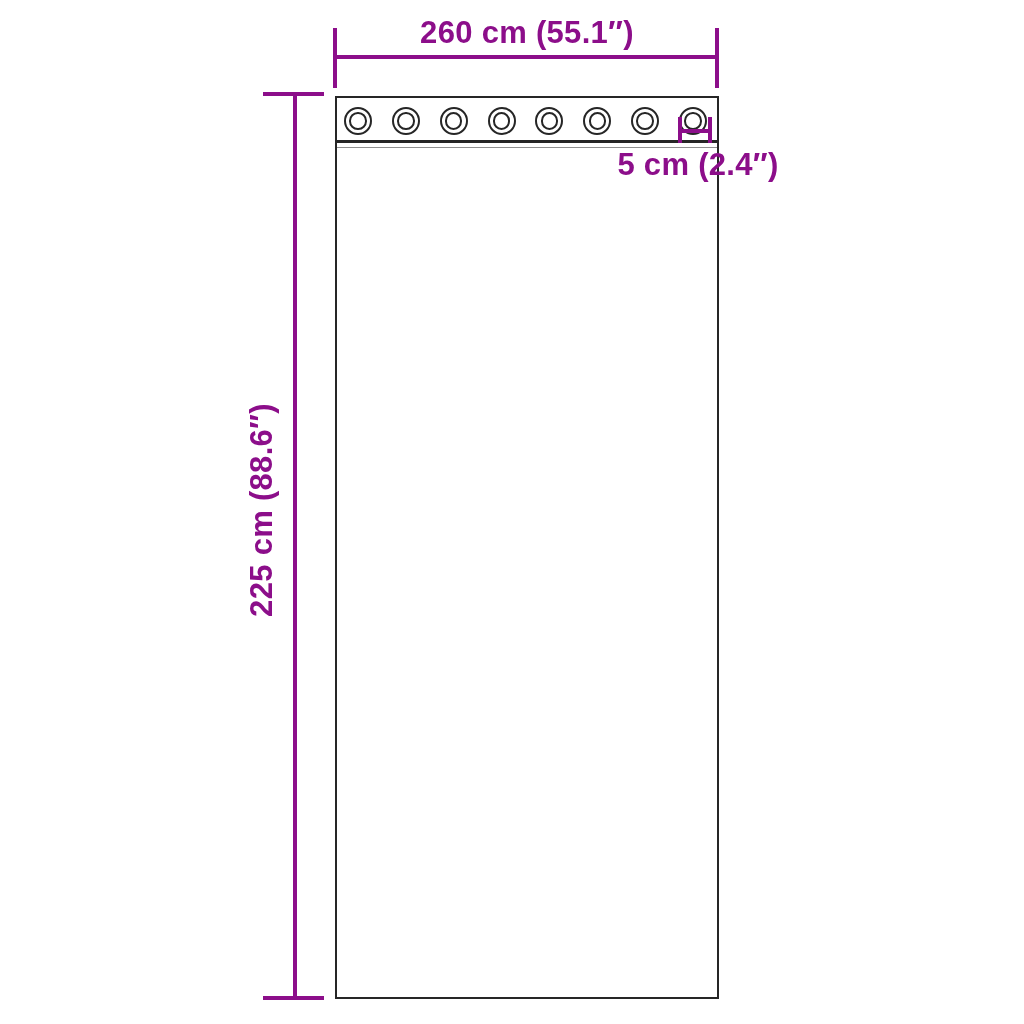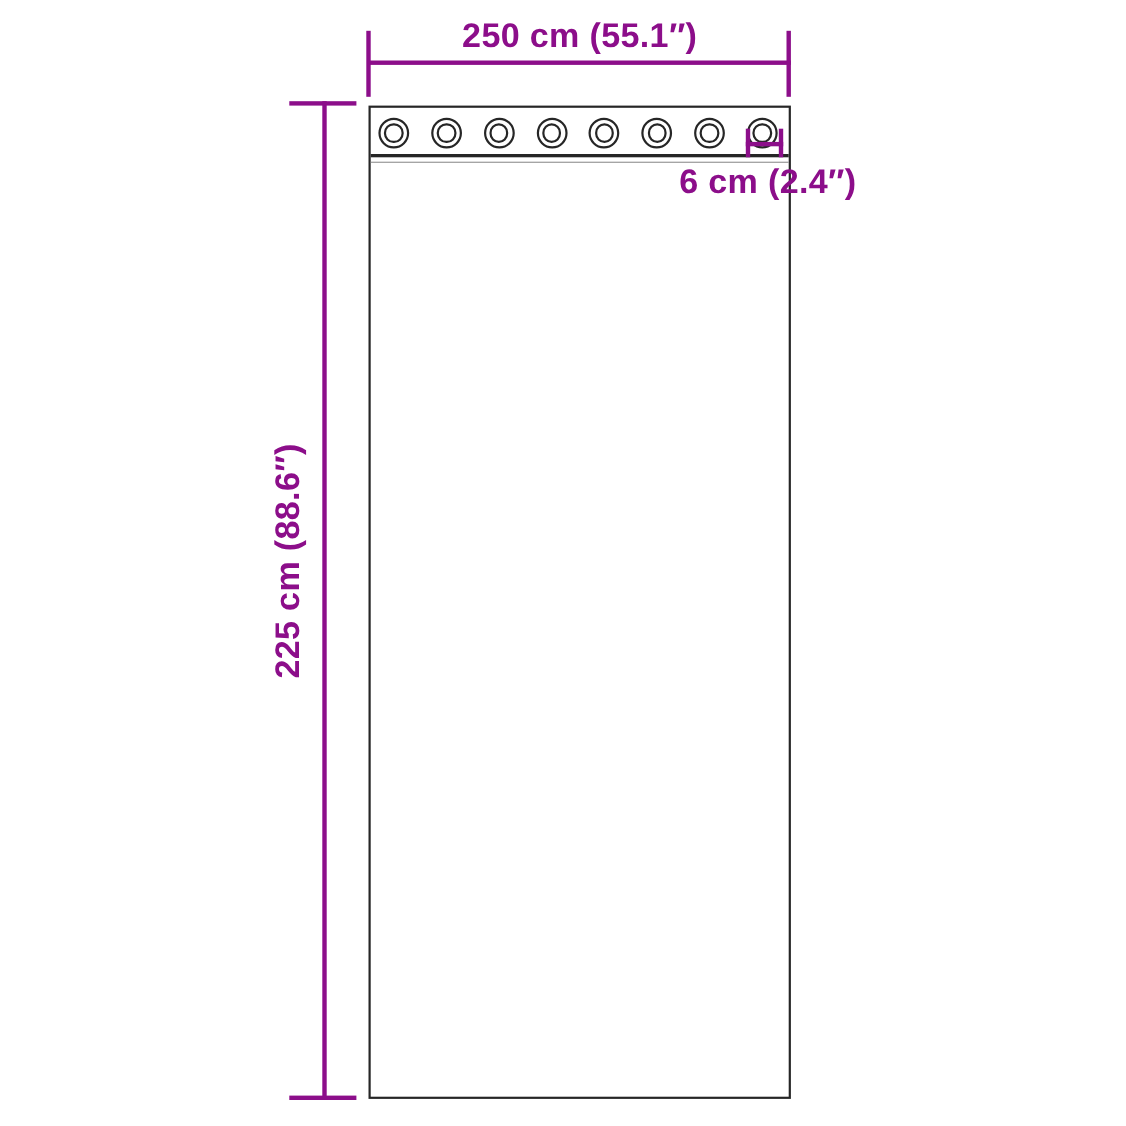--- a/index.html
+++ b/index.html
@@ -126,25 +126,25 @@
         <div class="eyelet-inner"></div>
       </div>
       <div class="eyelet" style="left: 679px; top: 107px;">
         <div class="eyelet-inner"></div>
       </div>
     </div>
 
   <div class="dim h-line"></div>
   <div class="dim h-tick-left"></div>
   <div class="dim h-tick-right"></div>
-  <div class="dim-label width-label">250 cm (55.1″)</div>
+  <div class="dim-label width-label">260 cm (55.1″)</div>
 
   <div class="dim v-line"></div>
   <div class="dim v-cap-top"></div>
   <div class="dim v-cap-bottom"></div>
   <div class="dim-label height-label">225 cm (88.6″)</div>
 
   <div class="dim bracket-tick-left"></div>
   <div class="dim bracket-tick-right"></div>
   <div class="dim bracket-bar"></div>
-  <div class="dim-label grommet-label">6 cm (2.4″)</div>
+  <div class="dim-label grommet-label">5 cm (2.4″)</div>
 
 </div>
 
 </body></html>

